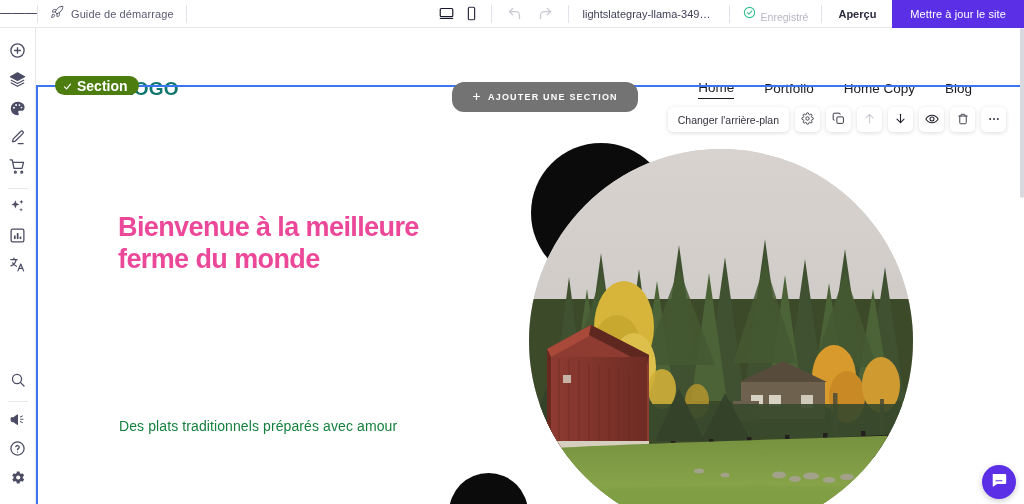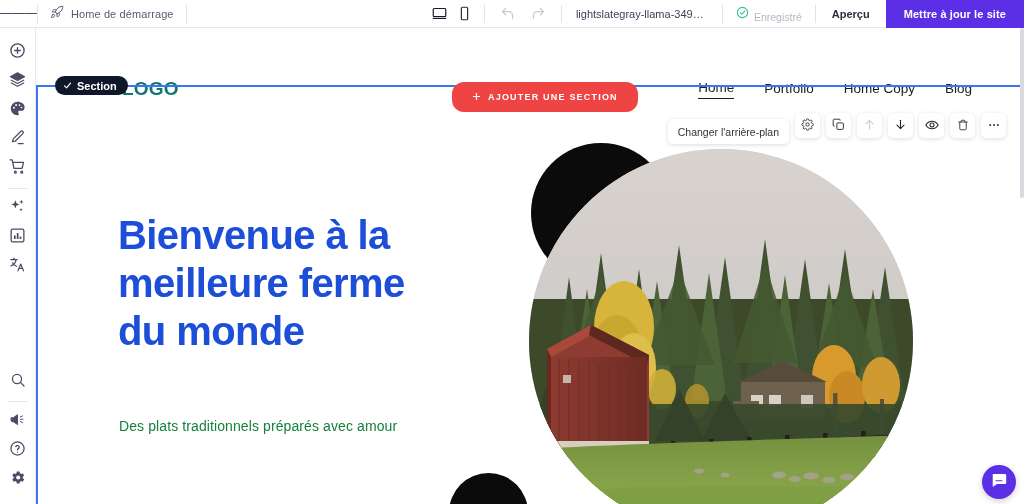--- a/index.html
+++ b/index.html
@@ -53,21 +53,21 @@
     text-overflow: ellipsis; cursor: pointer;
   }
   .saved-block { display: flex; align-items: flex-end; gap: 5px; padding: 0 13px; }
   .saved-label { font-size: 10.5px; color: #b6b6c4; white-space: nowrap; }
   .apercu {
     font-size: 11px; color: #2b2b3f; font-weight: 700;
     padding: 0 16px; cursor: pointer; white-space: nowrap;
   }
   .publish-btn {
     height: 28px; background: #5b2fe6; color: #fff;
-    font-size: 11px; font-weight: 700; letter-spacing: .1px;
+    font-size: 11px; font-weight: 400; letter-spacing: .1px;
     display: flex; align-items: center; justify-content: center;
     padding: 0 18px; cursor: pointer; white-space: nowrap;
   }
 
   
   #rail {
     position: absolute; top: 28px; left: 0;
     width: 36px; height: 476px;
     background: #ffffff;
     border-right: 1px solid #e7e7ec;
@@ -101,31 +101,31 @@
   }
   #sel-line-right {
     position: absolute; left: 140px; top: 57px; width: 848px; height: 2px;
     background: #3b76f0; z-index: 11;
   }
 
   
   #section-badge {
     position: absolute; left: 19px; top: 48px;
     height: 19px; padding: 0 11px 0 8px;
-    background: #0f172a; border-radius: 10px;
+    background: #4d7c0f; border-radius: 10px;
     display: flex; align-items: center; gap: 5px;
-    color: #fff; font-size: 11px; font-weight: 600;
+    color: #fff; font-size: 14px; font-weight: 600;
     z-index: 14; cursor: pointer; white-space: nowrap;
   }
 
   
   #add-section {
     position: absolute; left: 416px; top: 54px;
     height: 23px; padding: 15px 20px;
-    background: #ef4444; border-radius: 12px;
+    background: #737373; border-radius: 12px;
     display: flex; align-items: center; gap: 7px;
     color: #fff; font-size: 9px; font-weight: 700;
     letter-spacing: 1.2px; z-index: 14; cursor: pointer; white-space: nowrap;
   }
 
   
   #site-header {
     position: absolute; left: 0; top: 0; width: 988px; height: 57px;
     display: flex; align-items: center; z-index: 6;
   }
@@ -140,22 +140,22 @@
   }
   .nav-link {
     font-size: 13.5px; color: #1c1c22; cursor: pointer; white-space: nowrap;
     padding-bottom: 3px;
   }
   .nav-link.active { border-bottom: 1.5px solid #1c1c22; }
 
   
   #hero-title {
     position: absolute; left: 82px; top: 183px; width: 330px;
-    font-size: 40px; line-height: 1.2; font-weight: 700;
-    color: #1d4ed8; letter-spacing: -0.6px; z-index: 8;
+    font-size: 27px; line-height: 1.2; font-weight: 700;
+    color: #ec4899; letter-spacing: -0.6px; z-index: 8;
   }
   #hero-sub {
     position: absolute; left: 83px; top: 390px; width: 340px;
     font-size: 14px; color: #15803d; letter-spacing: .1px; z-index: 8;
   }
 
   
   .blk-circle { position: absolute; background: #0b0b0b; border-radius: 50%; z-index: 4; }
   #blk1 { left: 495px; top: 115px; width: 140px; height: 140px; }
   #blk2 { left: 413px; top: 445px; width: 79px; height: 79px; }
@@ -174,21 +174,21 @@
     position: absolute; right: 18px; top: 79px;
     display: flex; align-items: center; gap: 6px;
     z-index: 20;
   }
   .tool-pill {
     height: 25px; background: #fff; border-radius: 5px;
     box-shadow: 0 1px 4px rgba(0,0,0,.14);
     display: flex; align-items: center; justify-content: center;
     font-size: 10.5px; color: #32323e; cursor: pointer; white-space: nowrap;
   }
-  .tool-pill.text { padding: 0 10px; margin-top: 12px; }
+  .tool-pill.text { padding: 0 10px; }
   .tool-pill.sq { width: 25px; }
   .tool-pill.disabled { cursor: default; }
   .tool-pill.disabled svg { stroke: #c9c9d2; }
 
   
   #chat-widget {
     position: absolute; right: 8px; bottom: 5px;
     width: 34px; height: 34px; border-radius: 50%;
     background: #5b2fe6; z-index: 45;
     display: flex; align-items: center; justify-content: center;
@@ -214,21 +214,21 @@
     <div class="tb-sep"></div>
     <div class="guide-block">
       <span>
         <svg width="14" height="14" viewBox="0 0 24 24" fill="none" stroke="#5a5a72" stroke-width="1.7" stroke-linecap="round" stroke-linejoin="round">
           <path d="M4.5 16.5c-1.5 1.26-2 5-2 5s3.74-.5 5-2c.71-.84.7-2.13-.09-2.91a2.18 2.18 0 0 0-2.91-.09z"></path>
           <path d="M12 15l-3-3a22 22 0 0 1 2-3.95A12.88 12.88 0 0 1 22 2c0 2.72-.78 7.5-6 11a22.35 22.35 0 0 1-4 2z"></path>
           <path d="M9 12H4s.55-3.03 2-4c1.62-1.08 5 0 5 0"></path>
           <path d="M12 15v5s3.03-.55 4-2c1.08-1.62 0-5 0-5"></path>
         </svg>
       </span>
-      <span class="guide-label">Home de démarrage</span>
+      <span class="guide-label">Guide de démarrage</span>
     </div>
     <div class="tb-sep"></div>
   </div>
 
   <div class="tb-spacer"></div>
 
   <div class="dev-icons">
     <div class="dev-btn active">
       <svg width="15" height="15" viewBox="0 0 24 24" fill="none" stroke-width="1.9" stroke-linecap="round" stroke-linejoin="round">
         <rect x="2" y="4" width="20" height="13" rx="1.5"></rect>

